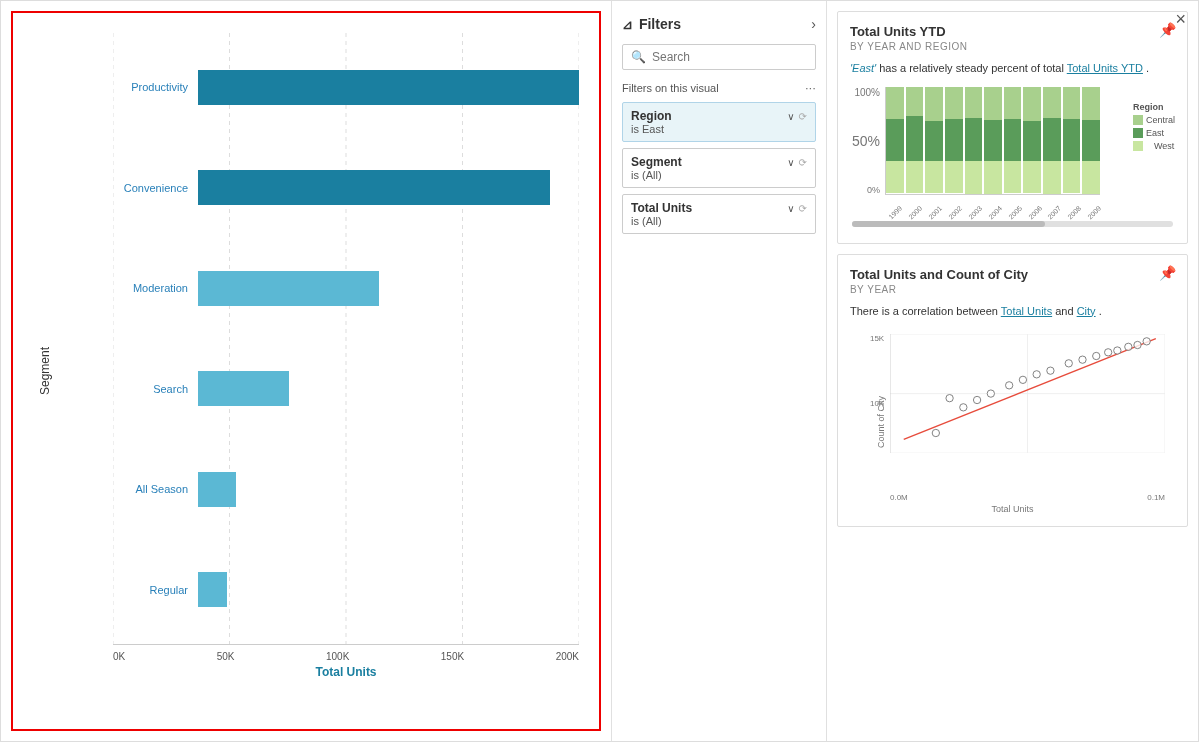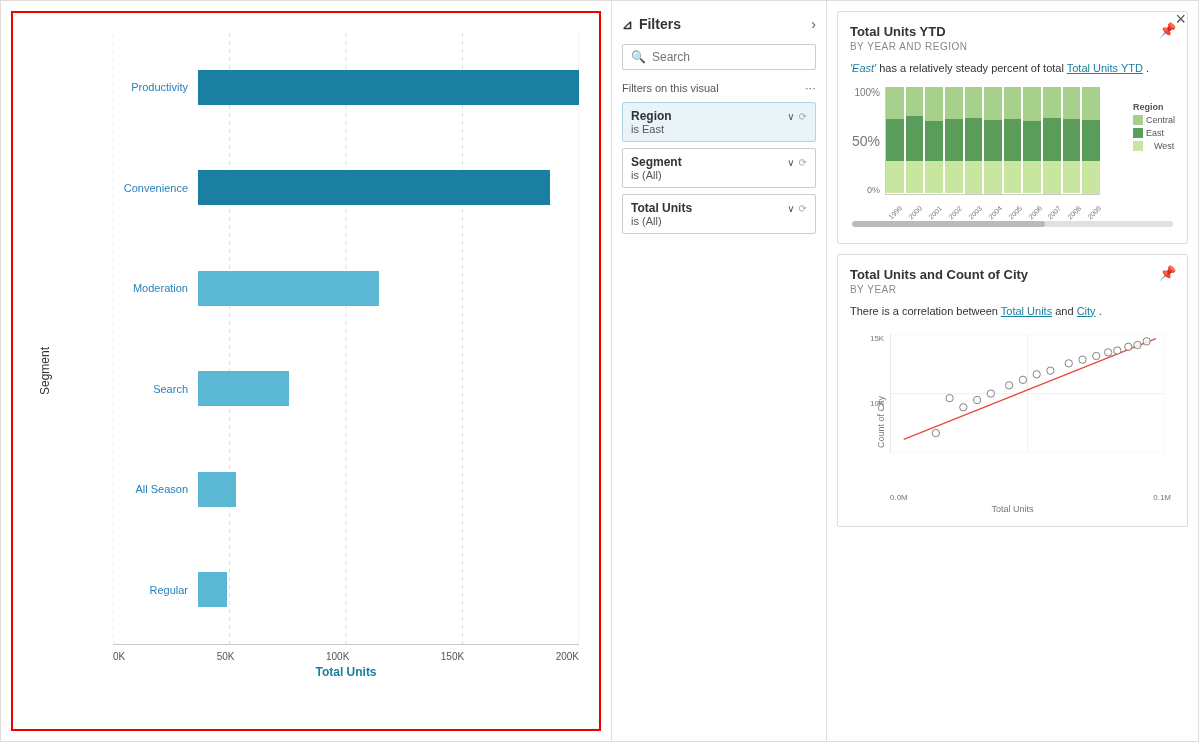--- a/index.html
+++ b/index.html
@@ -494,21 +494,21 @@
             <circle cx="248" cy="18" r="4" fill="rgba(255,255,255,0.8)" stroke="#777" stroke-width="1"></circle>
             <circle cx="260" cy="14" r="4" fill="rgba(255,255,255,0.8)" stroke="#777" stroke-width="1"></circle>
             <circle cx="270" cy="12" r="4" fill="rgba(255,255,255,0.8)" stroke="#777" stroke-width="1"></circle>
             <circle cx="280" cy="8" r="4" fill="rgba(255,255,255,0.8)" stroke="#777" stroke-width="1"></circle>
           </svg>
 
           <div style="position:absolute;left:20px;top:5px;font-size:8px;color:#777;">15K</div>
           <div style="position:absolute;left:20px;top:70px;font-size:8px;color:#777;">10K</div>
 
           <div style="position:absolute;left:40px;bottom:12px;font-size:8px;color:#777;">0.0M</div>
-          <div style="position:absolute;right:4px;bottom:12px;font-size:8px;color:#777;margin-top:27px;">0.1M</div>
+          <div style="position:absolute;right:10px;bottom:12px;font-size:8px;color:#777;margin-top:27px;">0.1M</div>
 
           <div style="position:absolute;bottom:0;left:50%;transform:translateX(-50%);font-size:9px;color:#777;">Total Units</div>
         </div>
       </div>
 
     </div>
   </div>
 
 </div>
 

